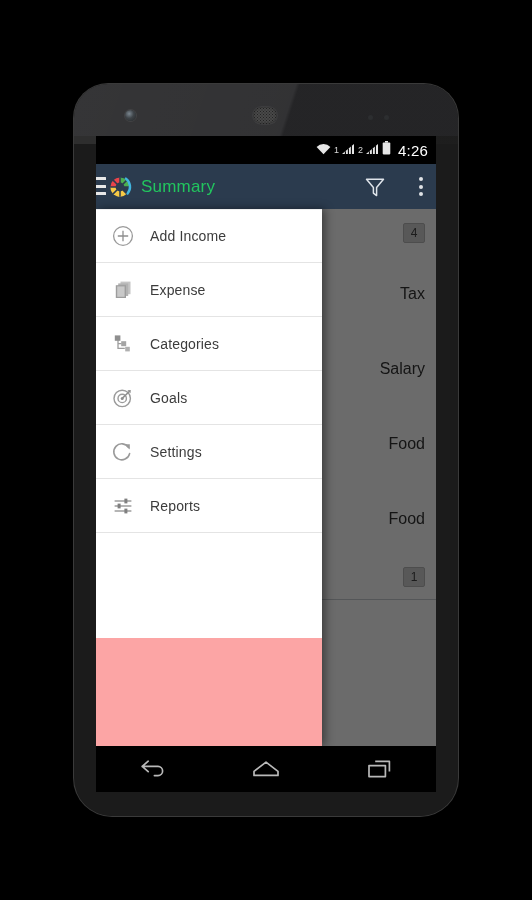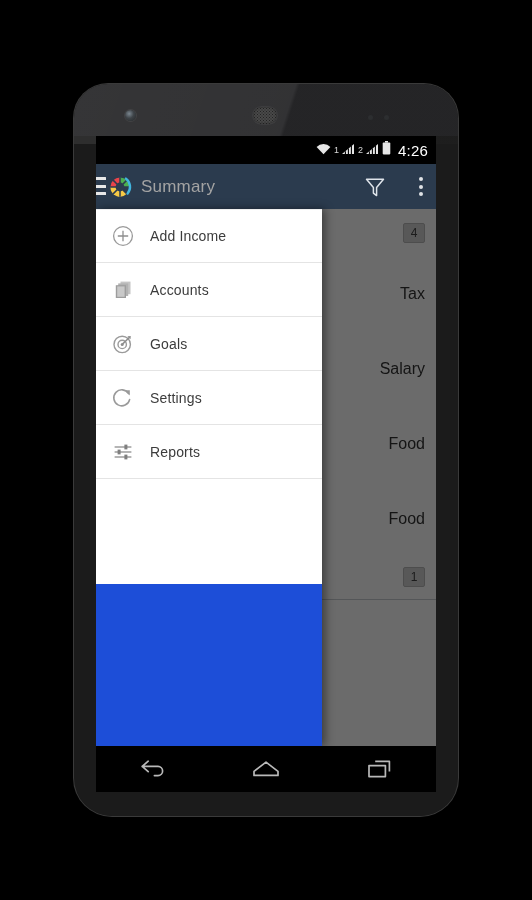--- a/index.html
+++ b/index.html
@@ -127,21 +127,21 @@
     border-radius: 0.5px;
   }
   #app-logo {
     position: absolute;
     left: 11px; top: 10px;
     width: 26px; height: 26px;
   }
   #action-title {
     position: absolute;
     left: 45px;
-    color: #a3a3a3;
+    color: #22c55e;
     font-size: 17px;
     letter-spacing: 0.2px;
   }
   #filter-action {
     position: absolute;
     right: 49px; top: 11px;
     width: 24px; height: 24px;
   }
   #overflow-action {
     position: absolute;
@@ -204,21 +204,21 @@
     height: 1px;
     background: #c9cdd2;
   }
 
   
   #nav-drawer {
     position: absolute;
     left: 0; top: 73px;
     width: 226px;
     height: 537px;
-    background: #1d4ed8;
+    background: #fca5a5;
     z-index: 20;
     box-shadow: 3px 0 9px rgba(0,0,0,0.45);
   }
   .drawer-item {
     position: relative;
     height: 54px;
     display: flex;
     align-items: center;
     border-bottom: 1px solid #e4e4e4;
     background: #ffffff;
@@ -399,23 +399,34 @@
 
       <div class="drawer-item">
         <span class="drawer-icon">
           <svg width="24" height="24" viewBox="0 0 24 24">
             <rect x="9.5" y="3.6" width="10" height="12.6" fill="#c4c4c4"></rect>
             <rect x="7.2" y="5.4" width="10" height="12.6" fill="#b2b2b2"></rect>
             <rect x="4.8" y="7.2" width="10.2" height="12.8" fill="#9d9d9d"></rect>
             <rect x="6.2" y="8.4" width="7.4" height="10.4" fill="#c9c9c9"></rect>
           </svg>
         </span>
-        <span class="drawer-label">Accounts</span>
-      </div>
-
+        <span class="drawer-label">Expense</span>
+      </div>
+
+      <div class="drawer-item">
+        <span class="drawer-icon">
+          <svg width="24" height="24" viewBox="0 0 24 24">
+            <path d="M7 6.6 L7 16.4 L13.8 16.4 M10.6 11.6 L7 11.6" stroke="#9d9d9d" stroke-width="1.3" fill="none"></path>
+            <rect x="3.8" y="3.4" width="5.6" height="5.4" fill="#8f8f8f"></rect>
+            <rect x="10.2" y="9.2" width="5" height="5" fill="#a4a4a4"></rect>
+            <rect x="14.2" y="14.8" width="4.6" height="4.6" fill="#b0b0b0"></rect>
+          </svg>
+        </span>
+        <span class="drawer-label">Categories</span>
+      </div>
 
 
       <div class="drawer-item">
         <span class="drawer-icon">
           <svg width="24" height="24" viewBox="0 0 24 24">
             <circle cx="11.2" cy="12.4" r="8.2" fill="none" stroke="#9a9a9a" stroke-width="1.4"></circle>
             <circle cx="11.2" cy="12.4" r="4.2" fill="none" stroke="#9a9a9a" stroke-width="1.4"></circle>
             <circle cx="11.2" cy="12.4" r="1.5" fill="#8e8e8e"></circle>
             <path d="M11.2 12.4 L18.6 5.2" stroke="#8e8e8e" stroke-width="1.5"></path>
             <path d="M16.4 4.2 L19.8 3.9 L19.5 7.3 Z" fill="#8e8e8e"></path>

